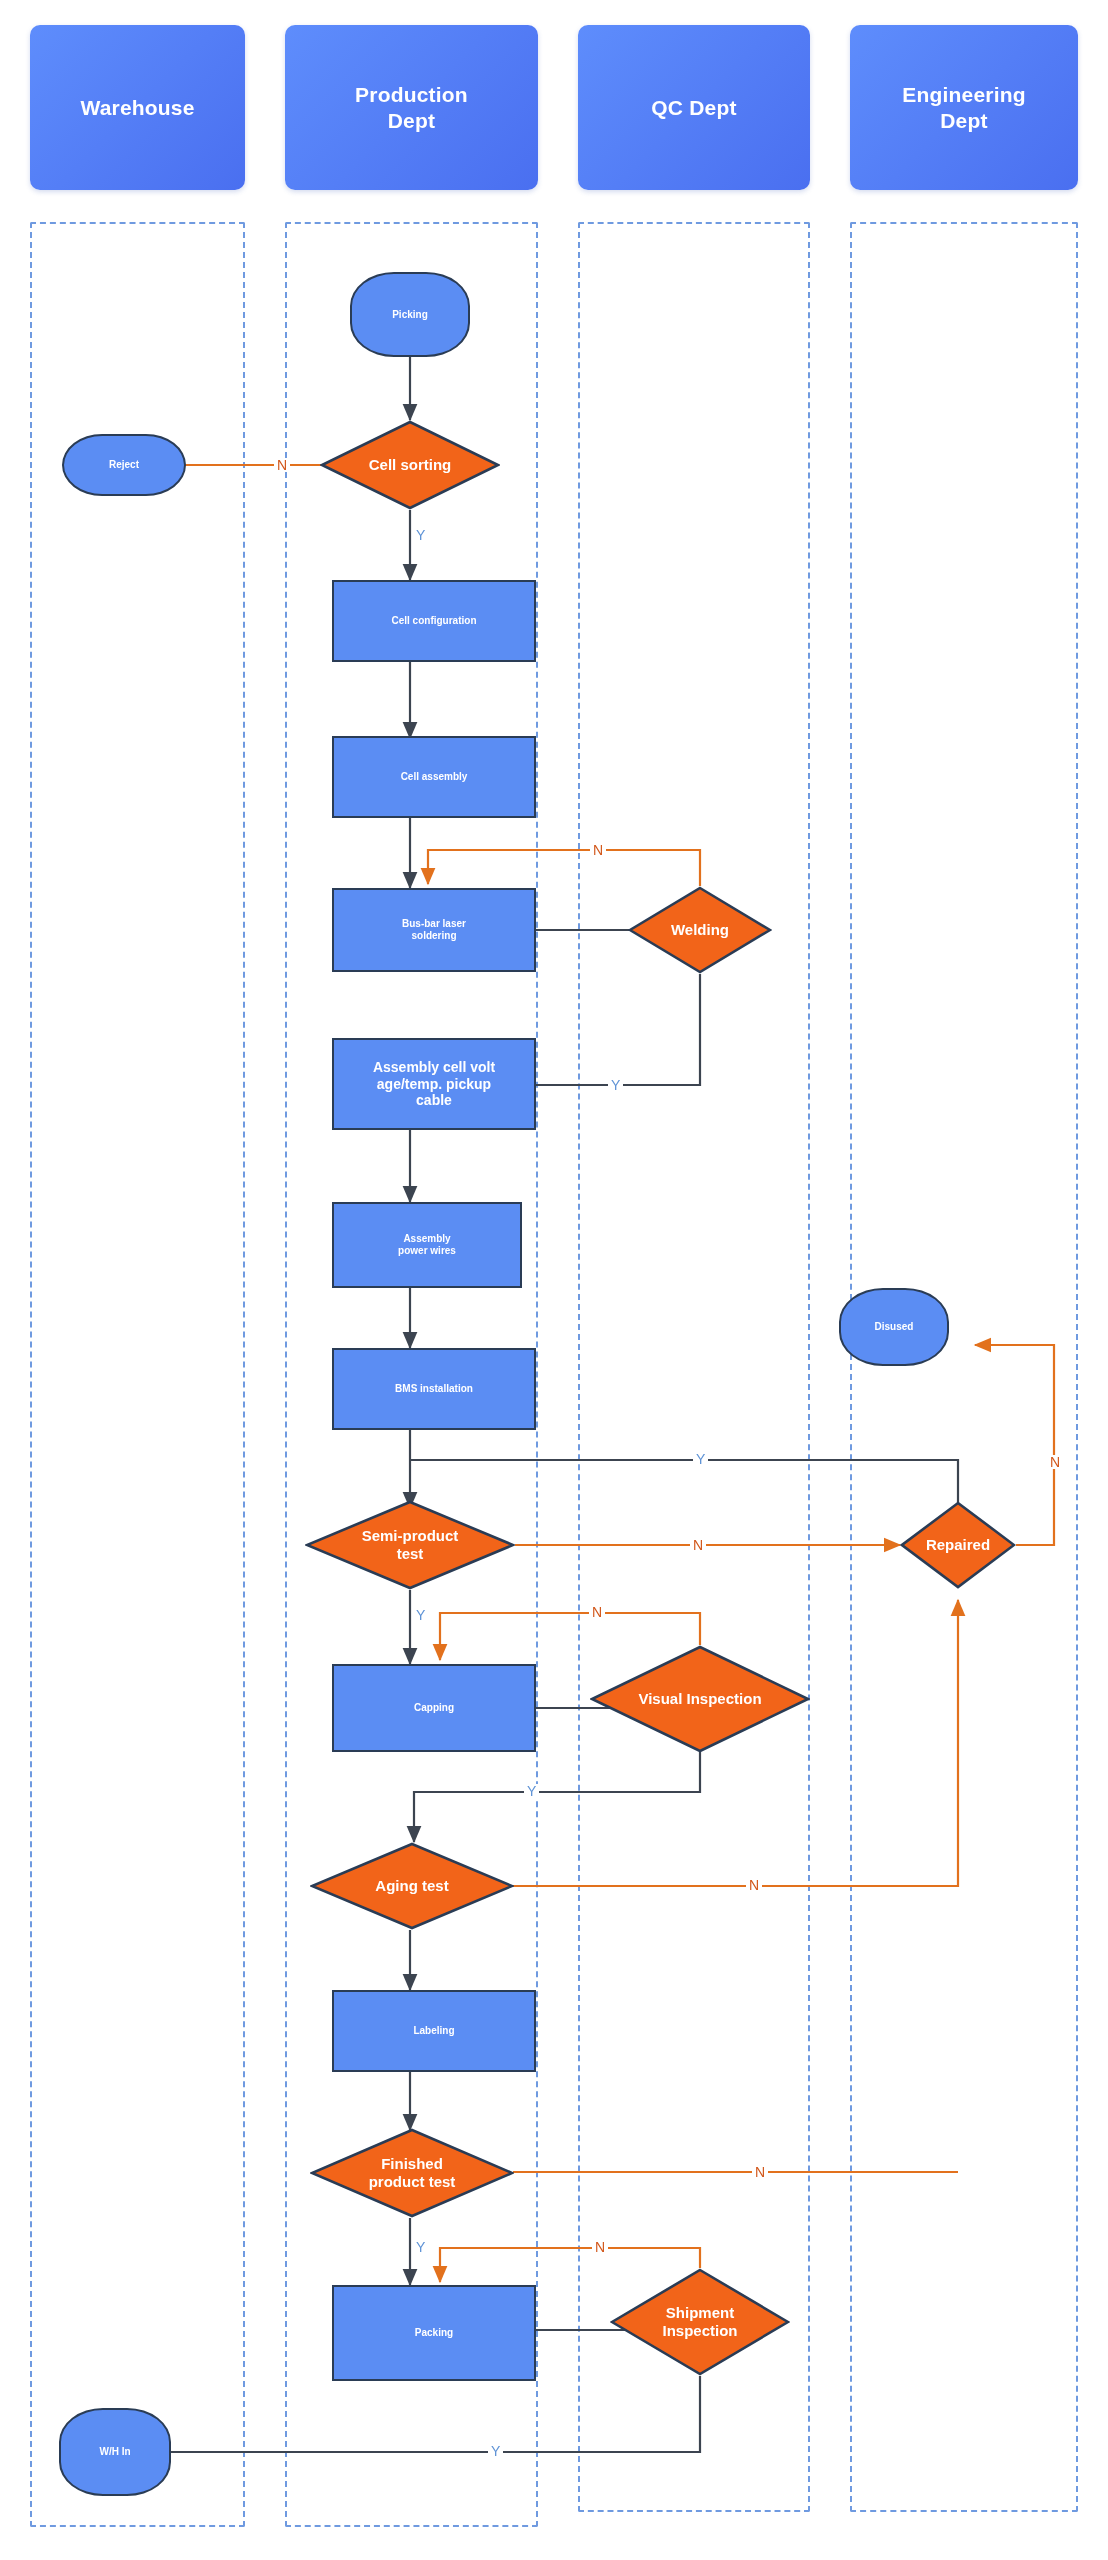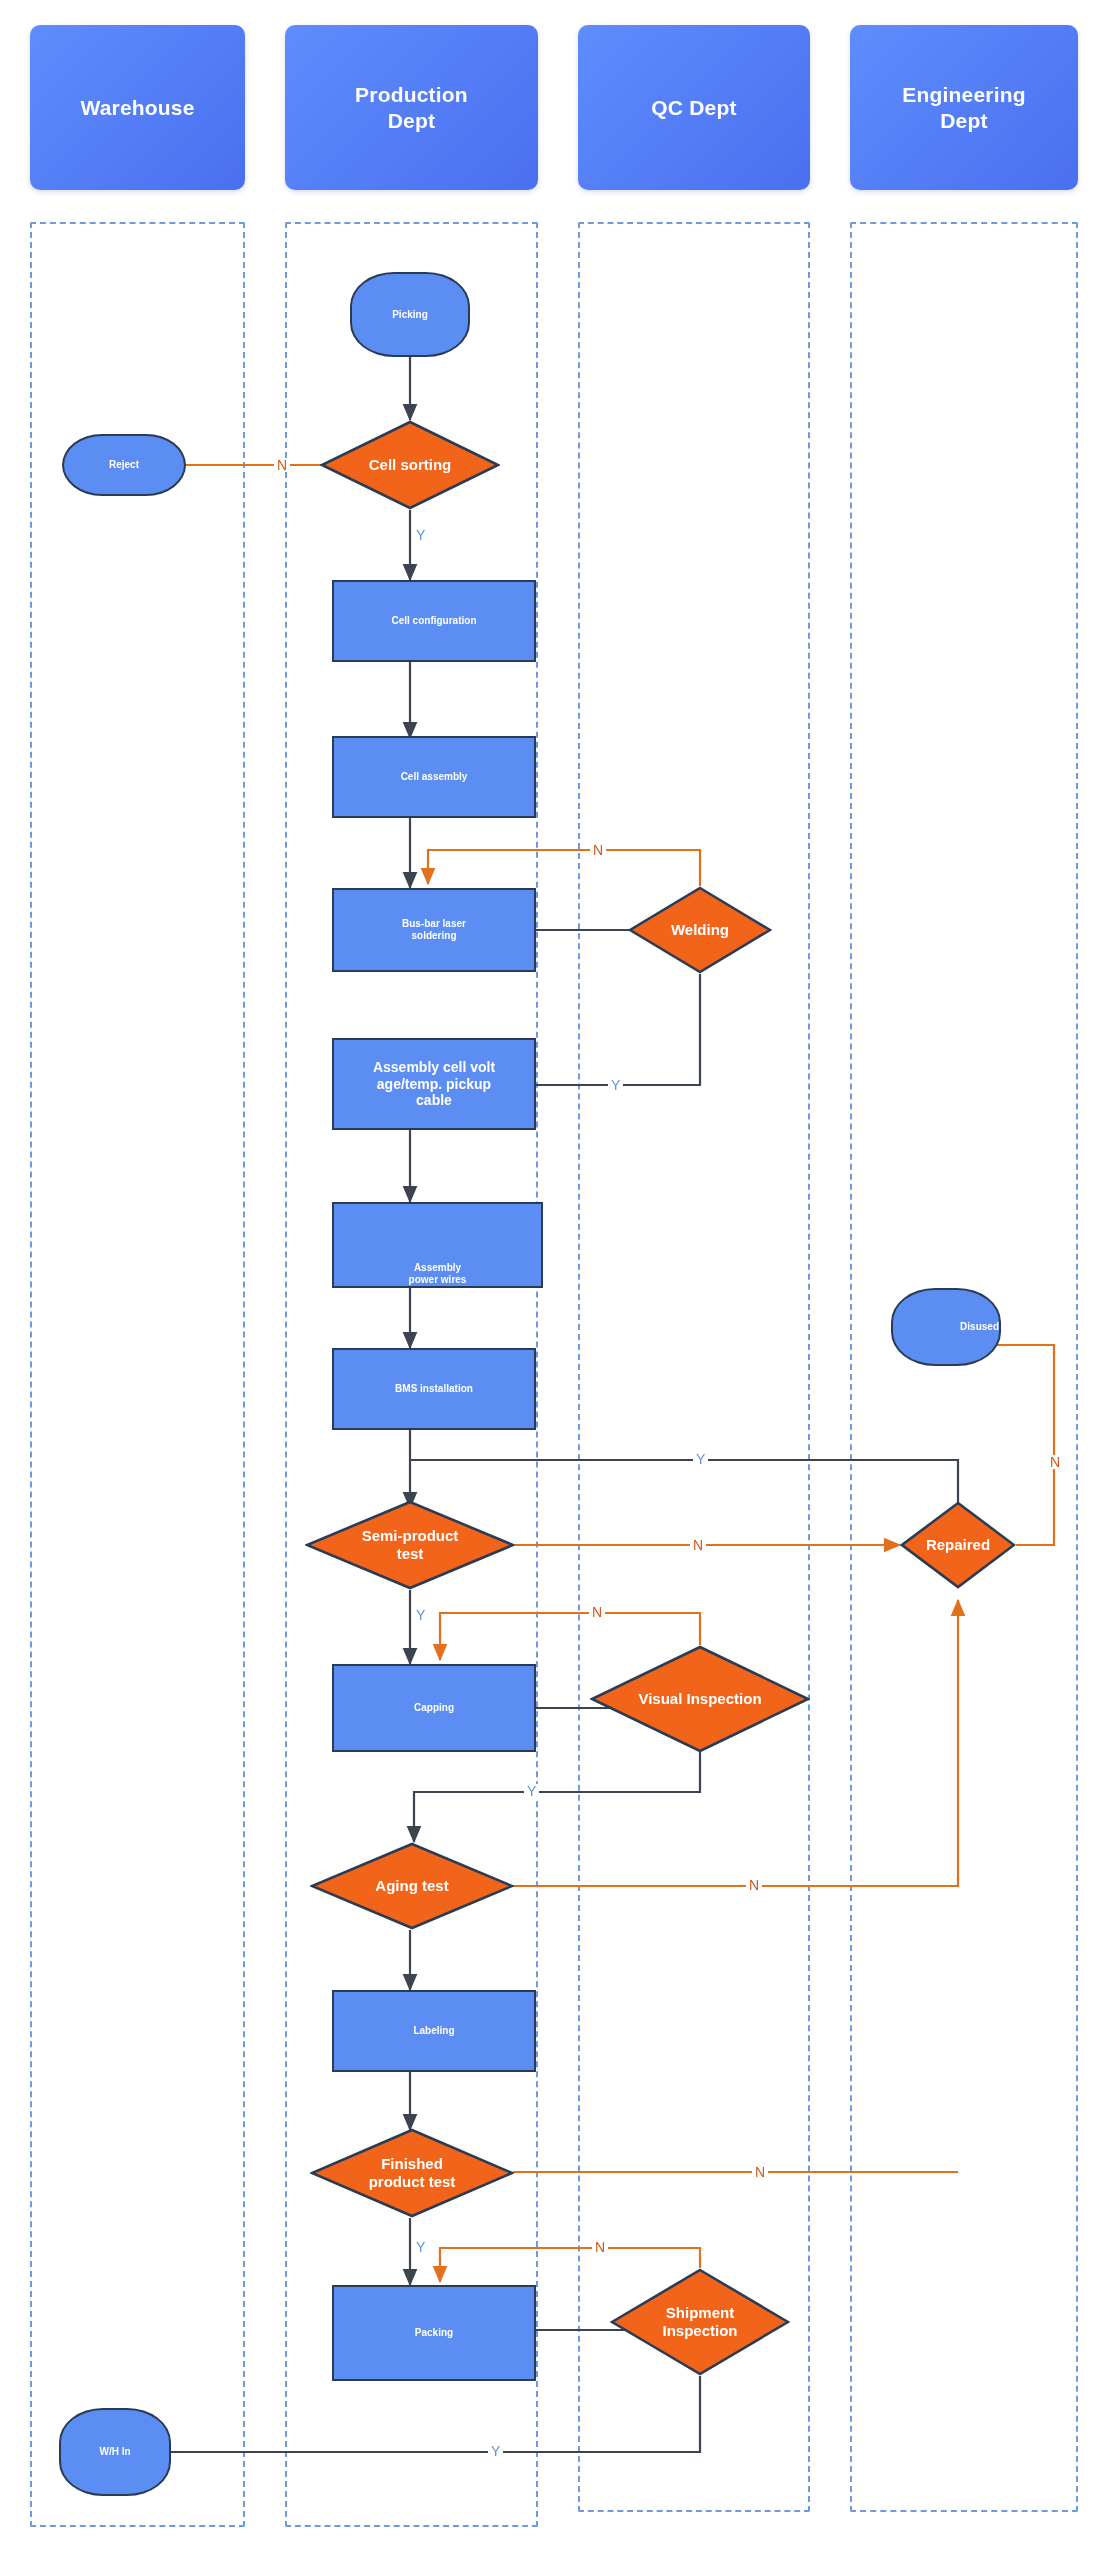--- a/index.html
+++ b/index.html
@@ -260,21 +260,21 @@
   </div>
 
   <div class="node process" style="left:308px; top:1038px; width:204px; height:92px; font-size:14px;">
     <span>
       <span>Assembly cell volt</span><br>
       <span>age/temp. pickup</span><br>
       <span>cable</span>
     </span>
   </div>
 
-  <div class="node process" style="left:308px; top:1202px; width:211px; height:86px;align-items:flex-end;">
+  <div class="node process" style="left:308px; top:1202px; width:190px; height:86px;">
     <span>
       <span>Assembly</span><br>
       <span>power wires</span>
     </span>
   </div>
 
   <div class="node process" style="left:308px; top:1348px; width:204px; height:82px;">
     <span>BMS installation</span>
   </div>
 
@@ -290,21 +290,21 @@
     </div>
   </div>
 
   <div class="node-decision" style="left:900px; top:1501px; width:116px; height:88px;">
     <svg width="116" height="88" viewBox="0 0 116 88">
         <polygon points="58,2 114,44 58,86 2,44" fill="#f26419" stroke="#2a3c55" stroke-width="2.6"></polygon>
       </svg>
     <div class="dlabel">Repaired</div>
   </div>
 
-  <div class="node terminator" style="left:891px; top:1288px; width:110px; height:78px;justify-content:flex-end;">
+  <div class="node terminator" style="left:839px; top:1288px; width:110px; height:78px;">
     <span>Disused</span>
   </div>
 
   <div class="node process" style="left:308px; top:1664px; width:204px; height:88px;">
     <span>Capping</span>
   </div>
 
   <div class="node-decision" style="left:590px; top:1645px; width:220px; height:108px;">
     <svg width="220" height="108" viewBox="0 0 220 108">
         <polygon points="110,2 218,54 110,106 2,54" fill="#f26419" stroke="#2a3c55" stroke-width="2.6"></polygon>

